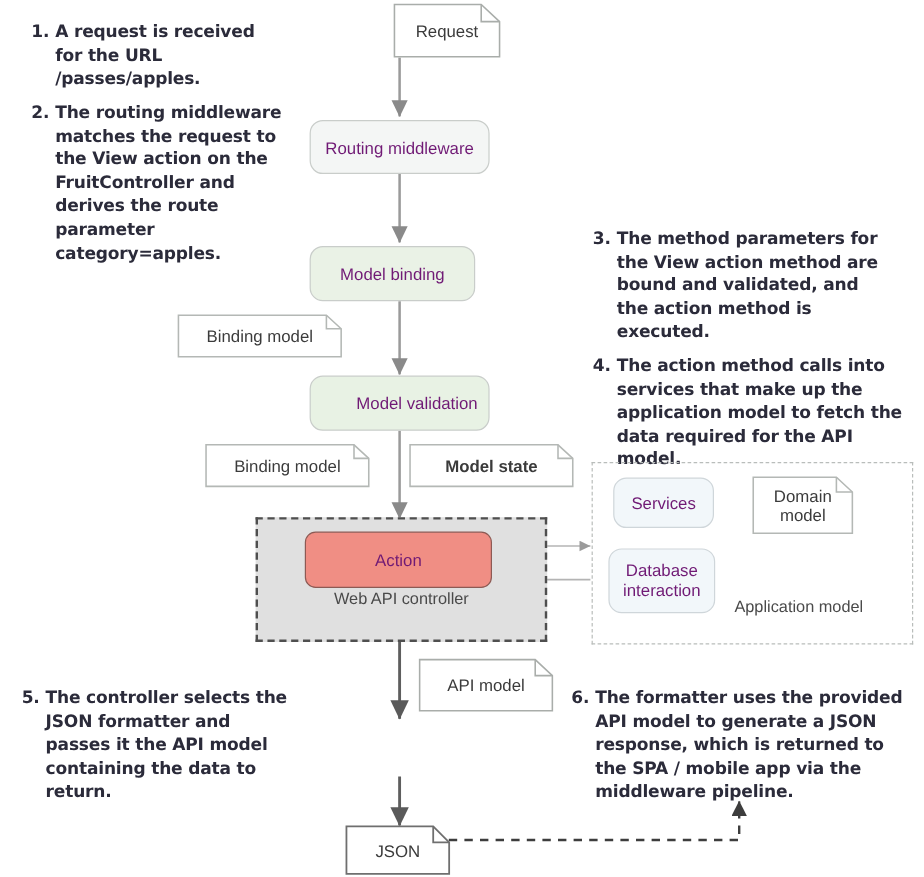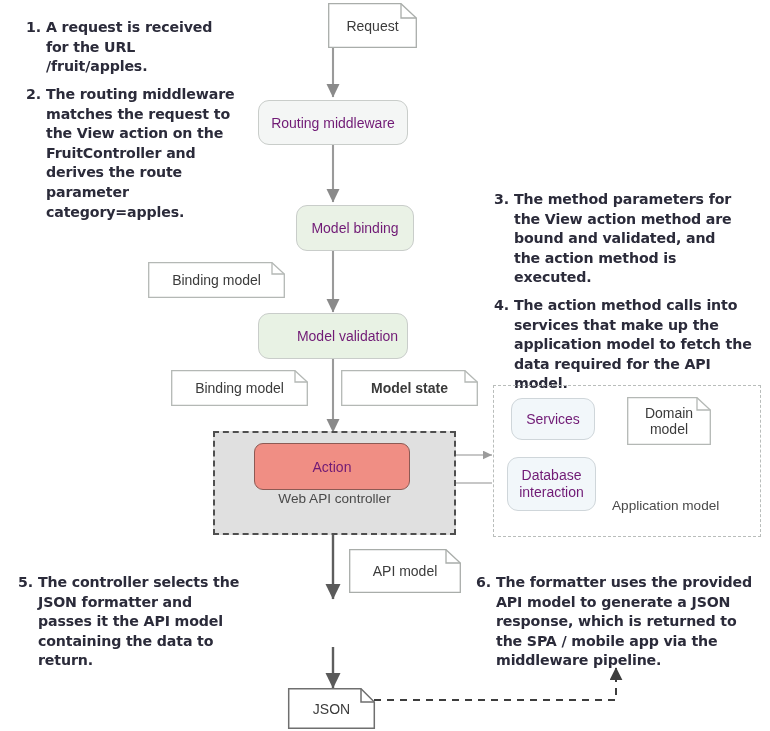--- a/index.html
+++ b/index.html
@@ -157,21 +157,21 @@
 
     <line x1="409" y1="455" x2="492" y2="455" stroke="#b4b4b4" stroke-width="1.3" marker-end="url(#arrowThin)"></line>
 
     <line x1="492" y1="483" x2="412" y2="483" stroke="#b4b4b4" stroke-width="1.3" marker-end="url(#arrowThin)"></line>
 
     <path d="M374,700 L616,700 L616,668" fill="none" stroke="#3d3d3d" stroke-width="2" stroke-dasharray="7,6" marker-end="url(#arrowBlack)"></path>
   </svg>
 
   <div class="callout" style="left:22px; top:18px; width:215px;">
     <span class="num">1.</span>
-    <span class="ctext">A request is received for the URL /fruit/apples.</span>
+    <span class="ctext">A request is received for the URL /passes/apples.</span>
   </div>
 
   <div class="callout" style="left:22px; top:85px; width:218px;">
     <span class="num">2.</span>
     <span class="ctext">The routing middleware matches the request to the View action on the FruitController and derives the route parameter category=apples.</span>
   </div>
 
   <div class="callout" style="left:490px; top:190px; width:250px;">
     <span class="num">3.</span>
     <span class="ctext">The method parameters for the View action method are bound and validated, and the action method is executed.</span>
@@ -253,21 +253,21 @@
       <path d="M0.7,0.7 L73,0.7 L86.3,14 L86.3,40.3 L0.7,40.3 Z" fill="#ffffff" stroke="#6f6f6f" stroke-width="1.5"></path>
       <path d="M73,0.7 L73,14 L86.3,14" fill="none" stroke="#6f6f6f" stroke-width="1.5"></path>
     </svg>
     <span class="doclabel" style="padding-right:8px;">JSON</span>
   </div>
 
   <div class="node rounded" style="left:258px; top:100px; width:150px; height:45px; background:#f4f6f5;">
     <span>Routing middleware</span>
   </div>
 
-  <div class="node rounded" style="left:258px; top:205px; width:118px; height:46px; background:#eaf2e6;margin-left:38px;">
+  <div class="node rounded" style="left:258px; top:205px; width:138px; height:46px; background:#eaf2e6;">
     <span>Model binding</span>
   </div>
 
   <div class="node rounded" style="left:258px; top:313px; width:150px; height:46px; background:#e8f2e4;padding-left:29px;">
     <span>Model validation</span>
   </div>
 
   <div class="node rounded action" style="left:254px; top:443px; width:156px; height:47px; background:#f08e84;">
     <span>Action</span>
   </div>

